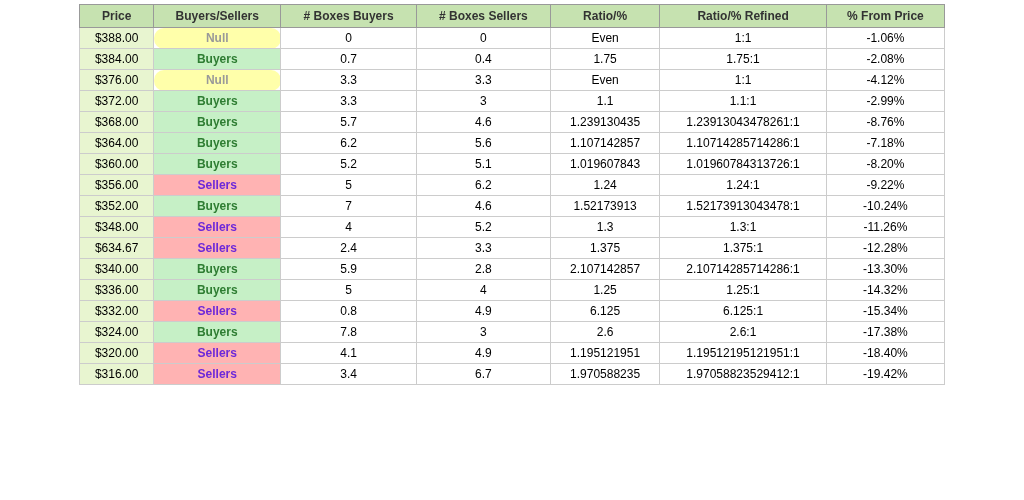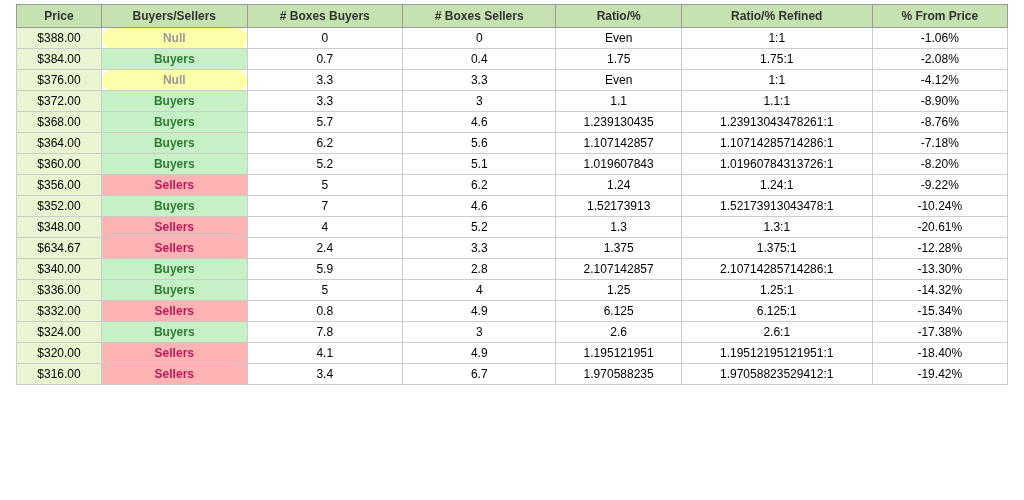--- a/index.html
+++ b/index.html
@@ -7,21 +7,21 @@
       font-family: Arial, sans-serif;
       font-size: 12px;
       background: #fff;
       display: flex;
       justify-content: center;
       align-items: flex-start;
       padding: 4px;
     }
     table {
       border-collapse: collapse;
-      width: 992px;
+      width: 866px;
       padding-left: 48px;
     }
     th {
       background: #c6e2b0;
       border: 1px solid #999;
       padding: 4px 6px;
       text-align: center;
       font-weight: bold;
       color: #333;
       font-size: 12px;
@@ -38,21 +38,21 @@
       text-align: center;
     }
     .buyers-green {
       background: #c6f0c6;
       color: #2e7d32;
       font-weight: bold;
       margin-top: 40px;
     }
     .sellers-red {
       background: #ffb3b3;
-      color: #be185d;
+      color: #6d28d9;
       font-weight: bold;
     }
     .null-yellow {
       background: #ffffaa;
       color: #999;
       font-weight: bold;
       border-radius: 10px;
     }
     .col-num {
       text-align: center;
@@ -101,21 +101,21 @@
         <td class="col-num">1:1</td>
         <td class="col-num">-4.12%</td>
       </tr>
       <tr>
         <td class="price-col">$372.00</td>
         <td class="buyers-green">Buyers</td>
         <td class="col-num">3.3</td>
         <td class="col-num">3</td>
         <td class="col-num">1.1</td>
         <td class="col-num">1.1:1</td>
-        <td class="col-num">-8.90%</td>
+        <td class="col-num">-2.99%</td>
       </tr>
       <tr>
         <td class="price-col">$368.00</td>
         <td class="buyers-green">Buyers</td>
         <td class="col-num">5.7</td>
         <td class="col-num">4.6</td>
         <td class="col-num">1.239130435</td>
         <td class="col-num">1.23913043478261:1</td>
         <td class="col-num">-8.76%</td>
       </tr>
@@ -155,21 +155,21 @@
         <td class="col-num">1.52173913043478:1</td>
         <td class="col-num">-10.24%</td>
       </tr>
       <tr>
         <td class="price-col">$348.00</td>
         <td class="sellers-red">Sellers</td>
         <td class="col-num">4</td>
         <td class="col-num">5.2</td>
         <td class="col-num">1.3</td>
         <td class="col-num">1.3:1</td>
-        <td class="col-num">-20.61%</td>
+        <td class="col-num">-11.26%</td>
       </tr>
       <tr>
         <td class="price-col">$634.67</td>
         <td class="sellers-red">Sellers</td>
         <td class="col-num">2.4</td>
         <td class="col-num">3.3</td>
         <td class="col-num">1.375</td>
         <td class="col-num">1.375:1</td>
         <td class="col-num">-12.28%</td>
       </tr>

